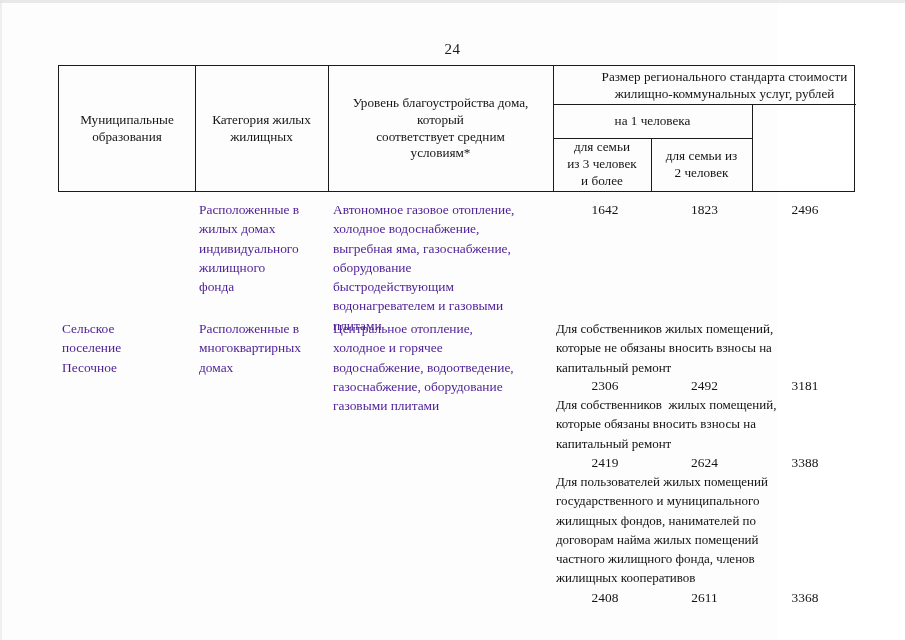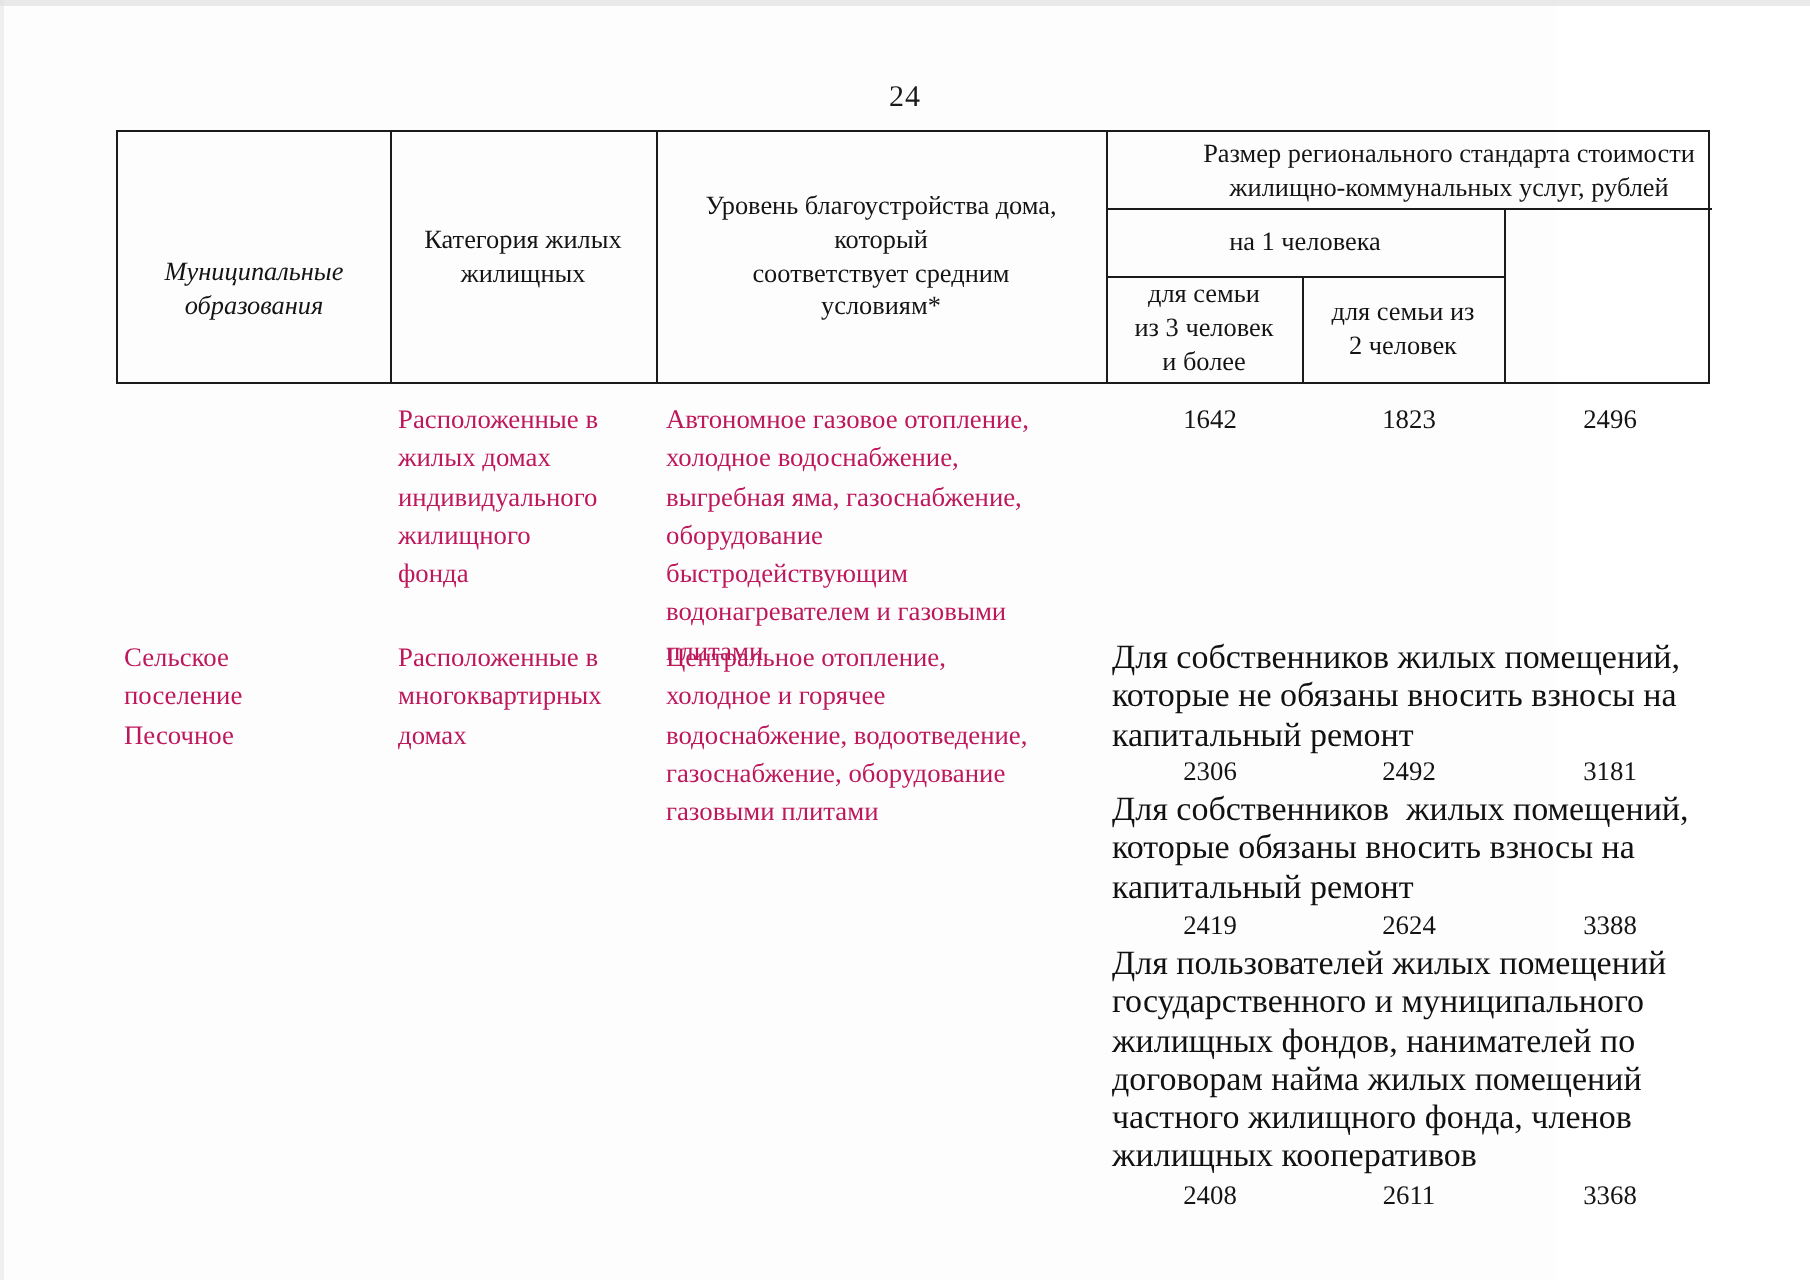--- a/index.html
+++ b/index.html
@@ -59,57 +59,57 @@
   .v2{left:269px;height:125px;}
   .v3{left:494px;height:125px;}
   
   .v4{left:592px;top:72px;height:53px;}
   .v5{left:693px;top:38px;height:87px;}
 
   
   .h1{left:494px;top:38px;width:303px;}
   .h2{left:494px;top:72px;width:199px;}
 
-  .c-munic   {left:0px;   top:16px;   width:136px; height:125px;font-style:italic;}
+  .c-munic   {left:0px;   top:0px;   width:136px; height:125px;}
   .c-categ   {left:136px; top:0px;   width:133px; height:125px;}
   .c-level   {left:269px; top:0px;   width:225px; height:125px;}
   .c-group   {left:494px; top:0px;   width:303px; height:38px;  line-height:1.3;margin-left:20px;}
   .c-per1    {left:494px; top:38px;  width:199px; height:34px;}
   .c-fam3    {left:494px; top:72px;  width:98px;  height:53px;}
   .c-fam2    {left:592px; top:72px;  width:101px; height:53px;}
   .c-alone   {left:693px; top:38px;  width:104px; height:87px;}
 
   
   .body-area{position:absolute;left:58px;top:192px;width:797px;height:430px;}
   .bcell{
     position:absolute;
     box-sizing:border-box;
     font-size:13.4px;
     line-height:19.3px;
-    color:#be185d;
+    color:#4c1d95;
     white-space:pre-wrap;
   }
   .col-a{left:4px;width:135px;}
   .col-b{left:141px;width:132px;}
   .col-c{left:275px;width:220px;}
 
   .numrow{
     position:absolute;
     box-sizing:border-box;
     width:299px;left:498px;
     font-size:13.4px;
     line-height:19.3px;
     color:#141414;
   }
   .numrow span{position:absolute;text-align:center;}
   .n1{left:0px;   width:98px;}
   .n2{left:98px;  width:101px;}
   .n3{left:199px; width:100px;}
 
-  .blocktext{position:absolute;left:498px;width:299px;font-size:17px;line-height:19.3px;white-space:pre-wrap;}
+  .blocktext{position:absolute;left:498px;width:299px;font-size:13px;line-height:19.3px;white-space:pre-wrap;}
 </style>
 </head>
 <body>
 
 <div class="page">
 
   <div class="scan-edge-top"></div>
   <div class="scan-edge-left"></div>
 
   <div class="page-number">24</div>

